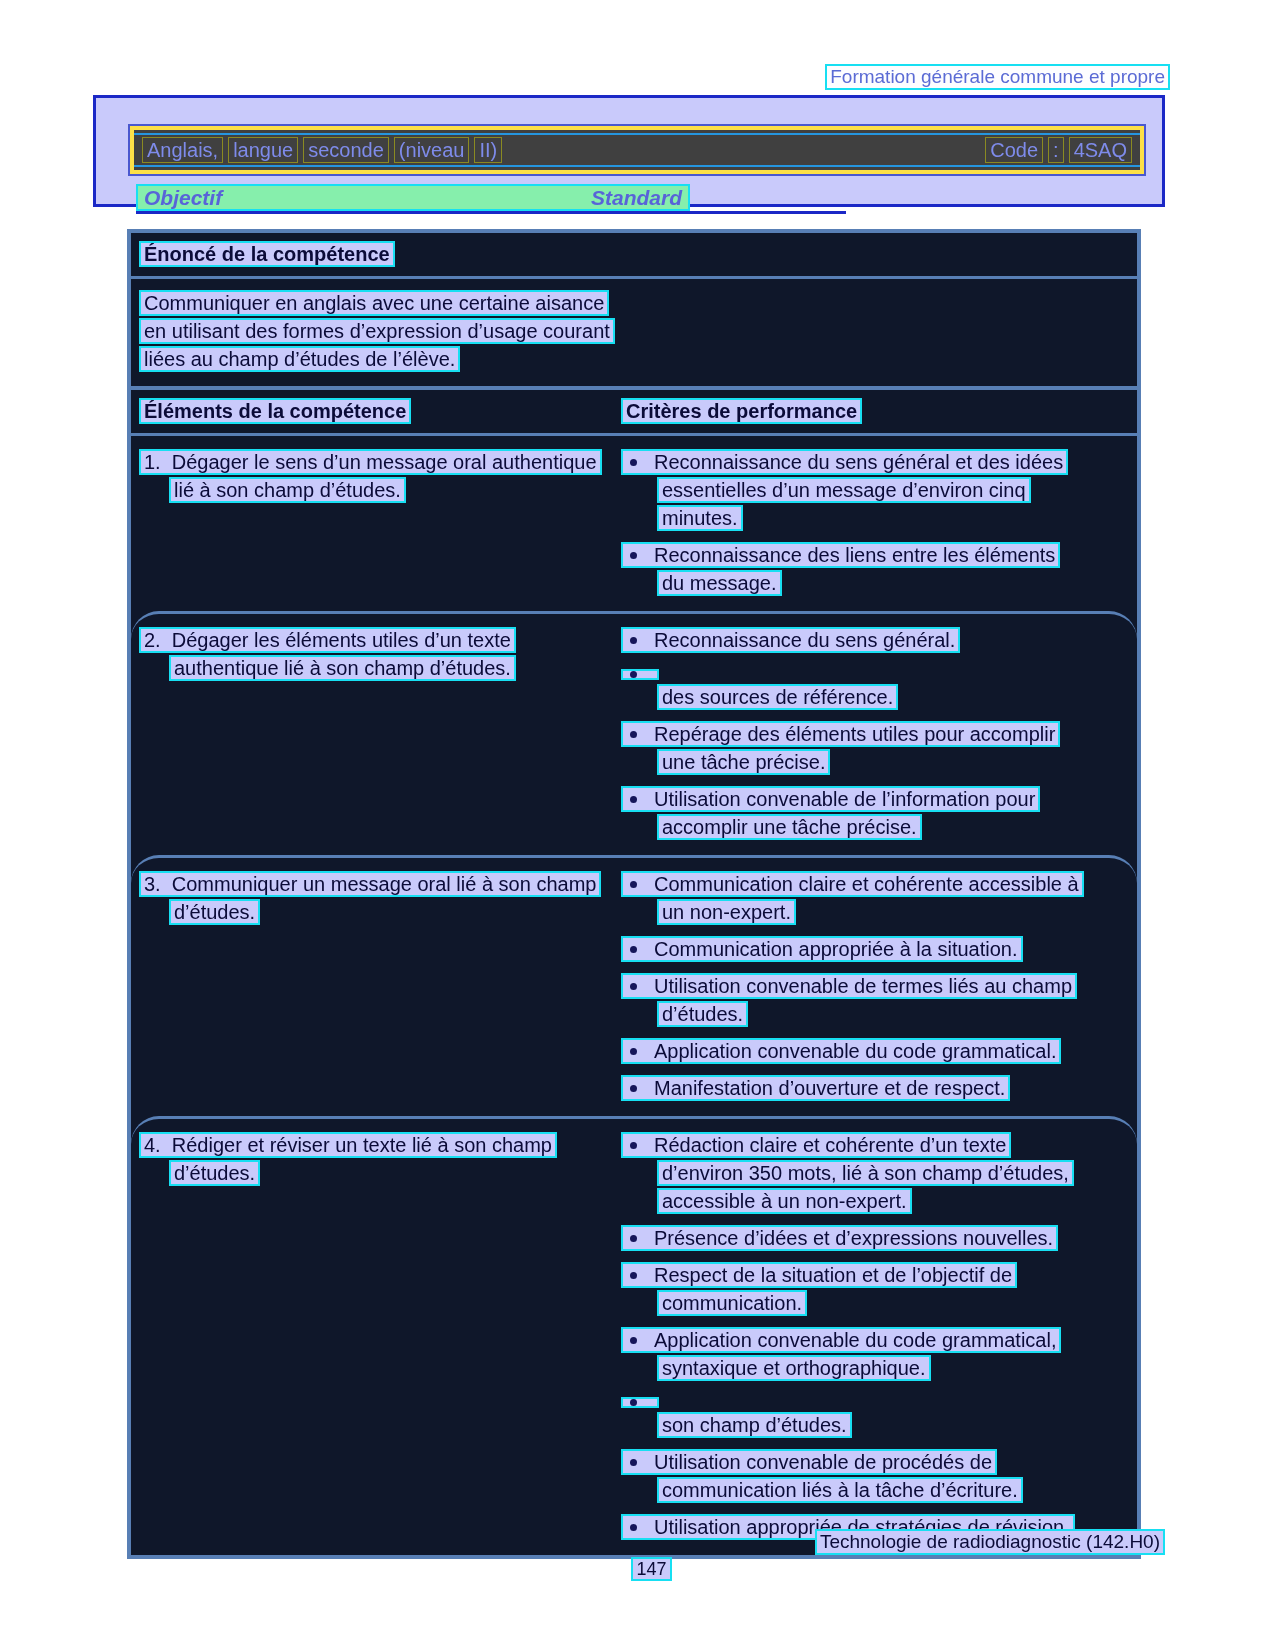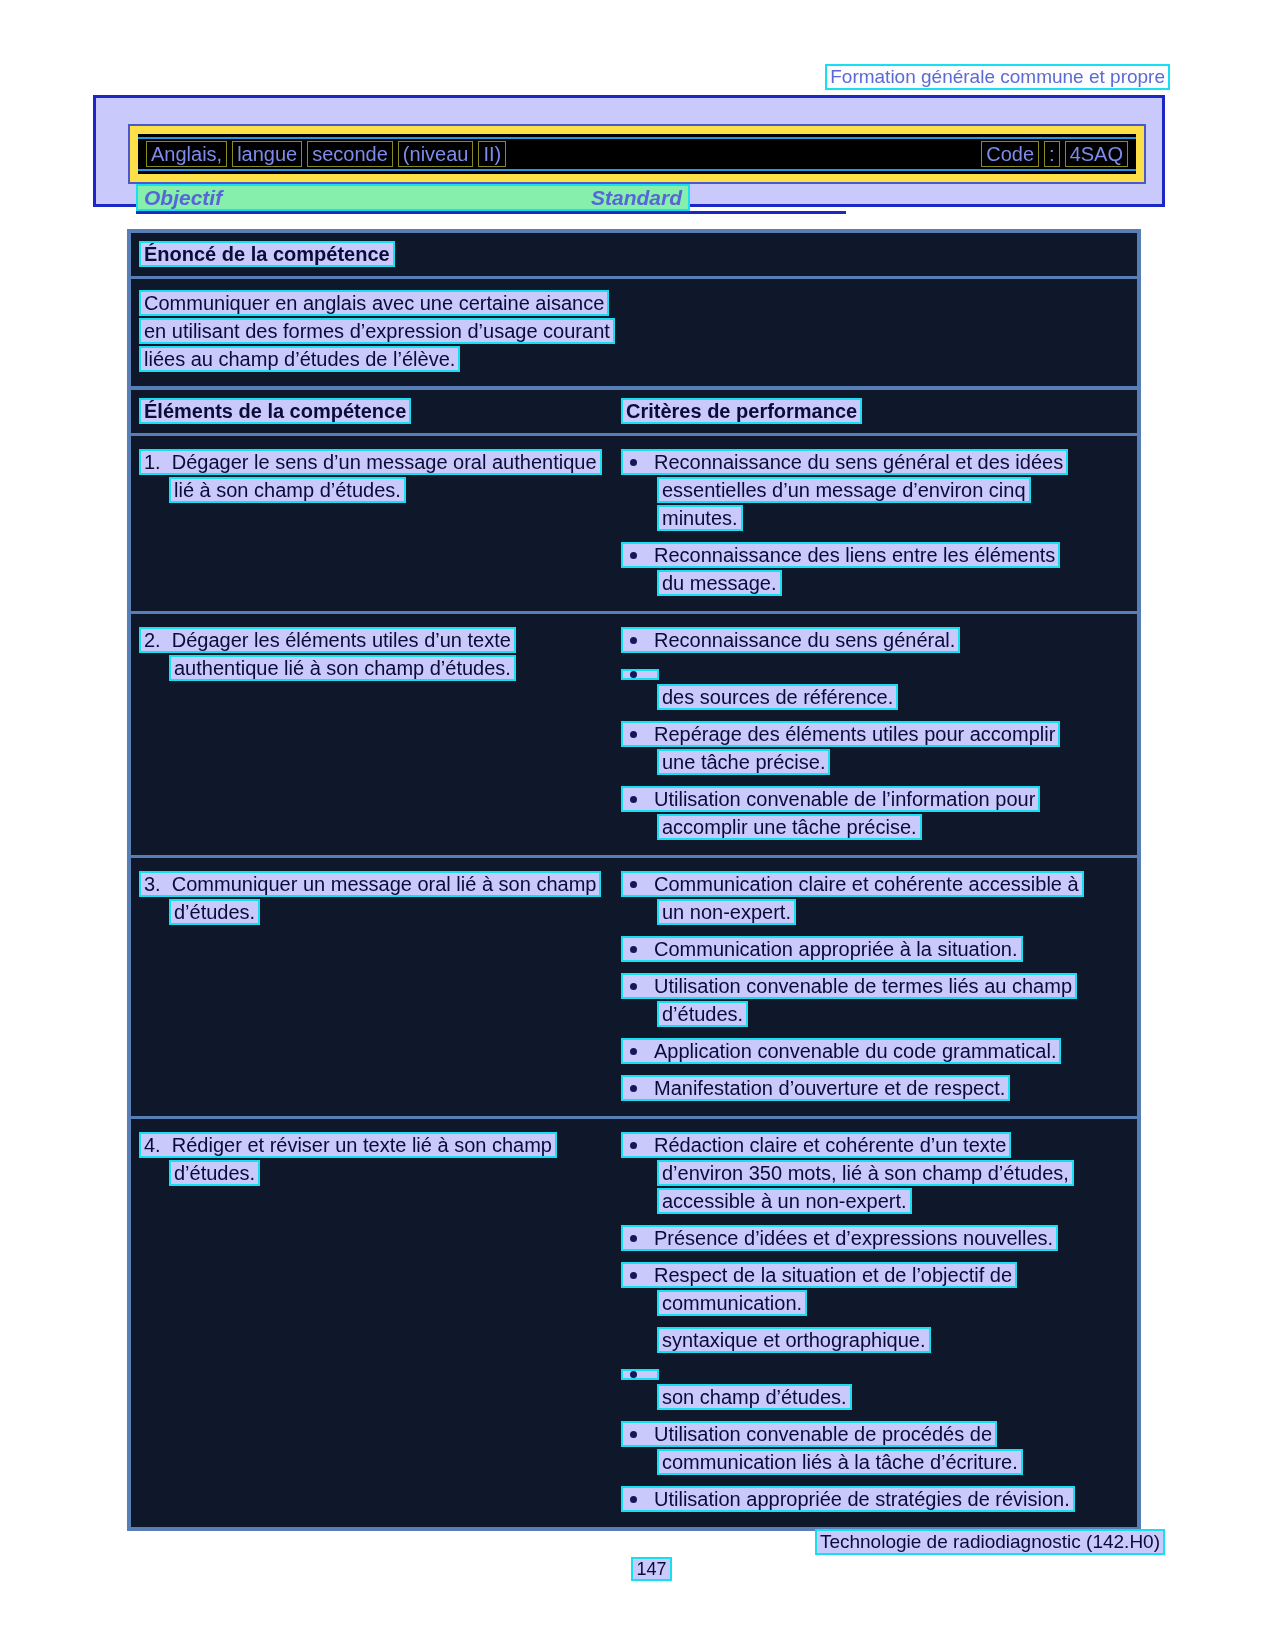--- a/index.html
+++ b/index.html
@@ -14,21 +14,21 @@
   .indent { margin-left:30px; }
 
   
   .watermark { position:absolute; top:64px; right:133px; }
   .watermark .hl { background:#fdfdff; color:#5b6bd5; font-size:19px; }
 
   
   .top-box { position:absolute; left:93px; top:95px; width:1072px; height:112px;
              background:#c9cafb; border:3px solid #1b28c6; box-sizing:border-box; }
   .bar-strip { position:absolute; left:32px; top:26px; right:16px; background:#4a58cf; padding:2px; }
-  .bar-red { border:8px solid #fde047; background:#000000; }
+  .bar-red { border:4px solid #fde047; background:#404040; }
   .bar-inner { border-top:2px solid #2596e0; border-bottom:2px solid #2596e0; margin:3px 0;
                padding:2px 8px; display:flex; justify-content:space-between; align-items:center; }
   .wgroup { display:flex; }
   .word { color:#7e8bea; font-size:20px; line-height:24px; border:1px solid #8a8a22;
           padding:0 4px; margin-right:5px; white-space:nowrap; }
   .word:last-child { margin-right:0; }
 
   
   .objstd { position:absolute; left:40px; top:86px; width:710px; border-bottom:3px solid #1b28c6; }
   .hl-obj { display:flex; justify-content:space-between; width:554px; box-sizing:border-box;
@@ -36,21 +36,21 @@
             font-size:21px; line-height:23px; font-style:italic; font-weight:bold; color:#5864d8; }
 
   
   .tbl { position:absolute; left:127px; width:1014px; border:4px solid #587fb5;
          background:#0f172a; box-sizing:border-box; }
   .tbl-h { padding:8px 8px 9px; border-bottom:3px solid #587fb5; }
   .tbl-b { padding:9px 8px 13px; }
 
   .erow-h { display:flex; padding:8px 8px 9px; border-bottom:3px solid #587fb5; }
   .erow { display:flex; padding:11px 8px 13px; }
-  .erow + .erow { border-top:3px solid #587fb5; }
+  .erow + .erow { border-top:3px solid #587fb5;border-radius:28px; }
   .col-left { width:472px; flex:none; }
   .col-right { flex:1; padding-left:10px; }
 
   .bullet { margin-bottom:11px; }
   .bullet:last-child { margin-bottom:0; }
   .bfirst { display:inline-flex; align-items:center; }
   .dot { width:7px; height:7px; border-radius:4px; background:#16165a; margin:0 17px 0 4px; flex:none; }
   .bindent { margin-left:36px; }
 
   
@@ -234,20 +234,24 @@
                 </span></div>
             </div>
             <div class="bullet">
               <div class="tline"><span class="hl bfirst">
                   <span class="dot"></span>
                   <span>Respect de la situation et de l’objectif de</span>
                 </span></div>
               <div class="tline bindent"><span class="hl">communication.</span></div>
             </div>
             <div class="bullet">
+              <div class="tline"><span class="hl bfirst">
+                  <span class="dot"></span>
+                  <span>Application convenable du code grammatical,</span>
+                </span></div>
               <div class="tline bindent"><span class="hl">syntaxique et orthographique.</span></div>
             </div>
             <div class="bullet">
               <div class="tline"><span class="hl bfirst">
                   <span class="dot"></span>
                 </span></div>
               <div class="tline bindent"><span class="hl">son champ d’études.</span></div>
             </div>
             <div class="bullet">
               <div class="tline"><span class="hl bfirst">

